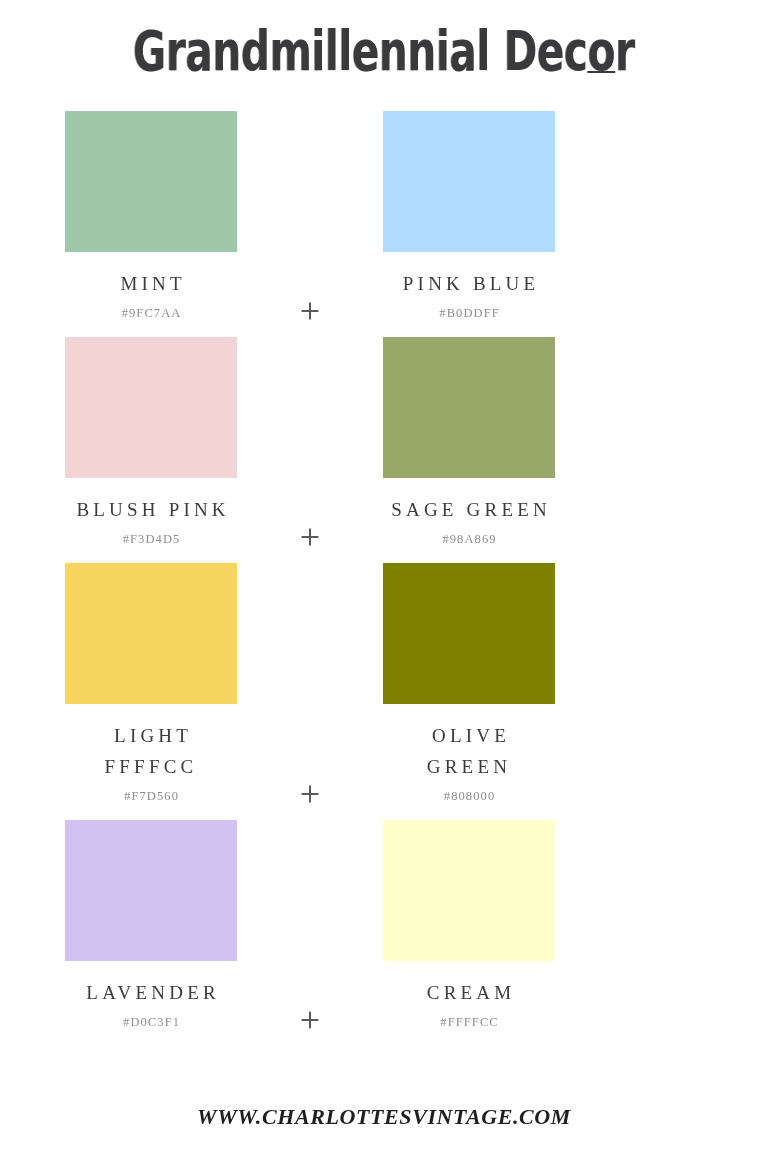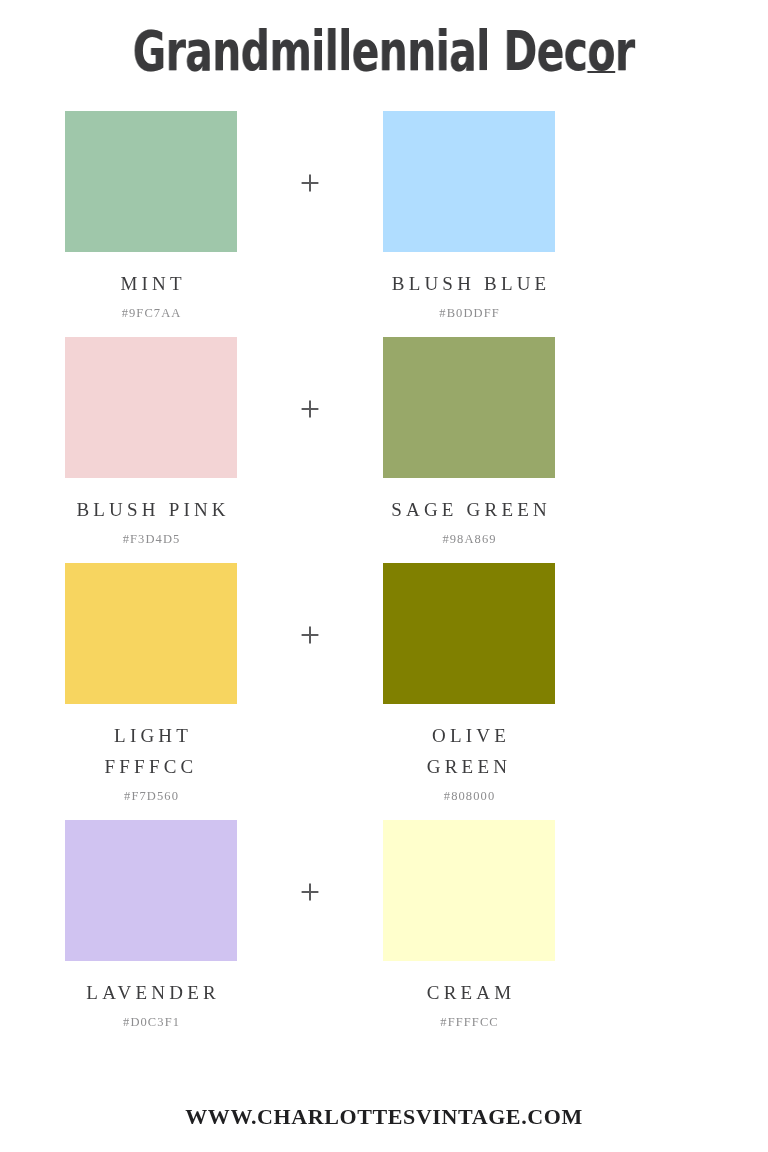--- a/index.html
+++ b/index.html
@@ -59,21 +59,21 @@
   }
 
   
   .rows {
     margin-top: 26px;
     width: 768px;
   }
   .row {
     display: flex;
     justify-content: center;
-    align-items: flex-start;
+    align-items: flex-end;
     width: 620px;
   }
   .cell {
     width: 250px;
     display: flex;
     flex-direction: column;
     align-items: center;
   }
   .cell.left  { align-items: center; }
   .cell.right { align-items: center; }
@@ -126,20 +126,21 @@
   .footer {
     margin-top: auto;
     margin-bottom: 22px;
     font-family: "Liberation Serif", serif;
     font-weight: bold;
     font-size: 22px;
     letter-spacing: 0.6px;
     color: #1f1f21;
     text-align: left;
     white-space: nowrap;
+    font-style: italic;
   }
 </style>
 </head>
 <body style="background: rgb(255, 255, 255);">
 
 <div class="sheet">
 
   <h1 class="title"><span>Grandmillennial Dec</span><span class="u">o</span><span>r</span></h1>
 
 
@@ -151,21 +152,21 @@
         <div class="cname">MINT</div>
         <div class="chex">#9FC7AA</div>
       </div>
       <div class="plus">
         <svg width="20" height="20" viewBox="0 0 20 20">
           <path d="M10 1.6 V18.4 M1.6 10 H18.4" stroke="#5a5a5c" stroke-width="2" stroke-linecap="butt"></path>
         </svg>
       </div>
       <div class="cell right">
         <div class="swatch" style="background:#B0DDFF"></div>
-        <div class="cname">BLUSH BLUE</div>
+        <div class="cname">PINK BLUE</div>
         <div class="chex">#B0DDFF</div>
       </div>
     </div>
 
     <div class="row row-1">
       <div class="cell left">
         <div class="swatch" style="background:#F3D4D5"></div>
         <div class="cname">BLUSH PINK</div>
         <div class="chex">#F3D4D5</div>
       </div>

